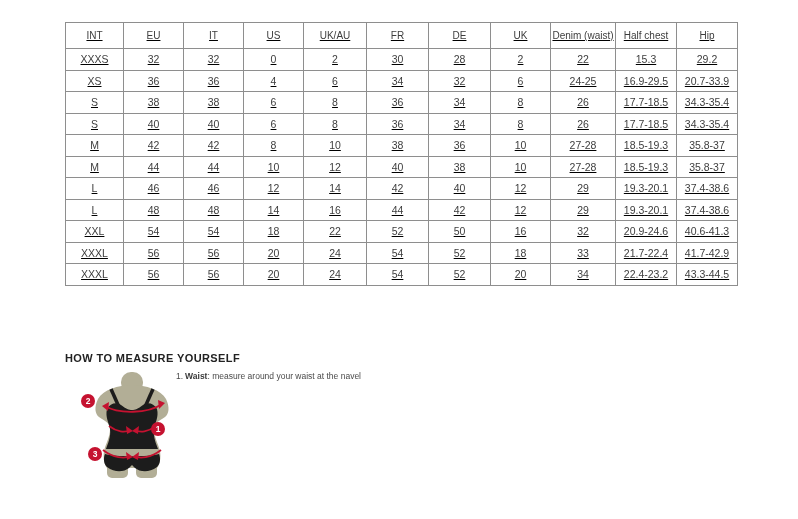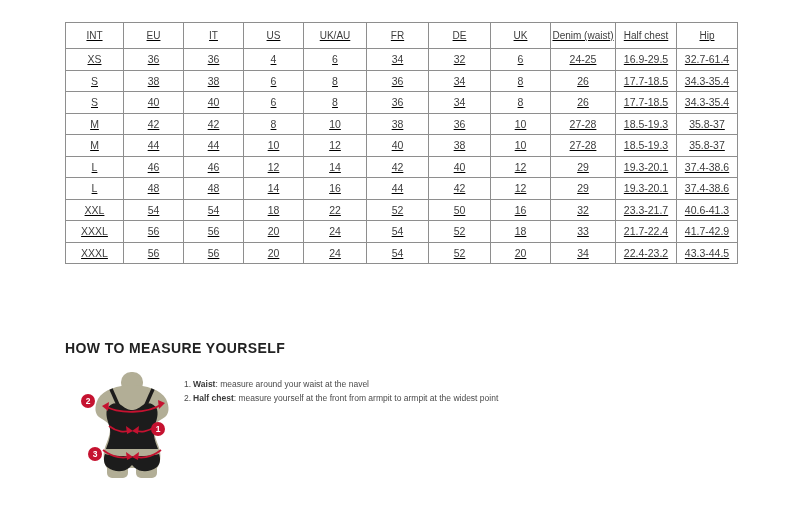--- a/index.html
+++ b/index.html
@@ -24,29 +24,29 @@
     color: #3d3d3d;
     padding: 0;
     white-space: nowrap;
     overflow: hidden;
   }
   table.size-table th { font-weight: normal; font-size: 10px; }
   table.size-table td { font-size: 10.5px; }
   table.size-table thead tr { height: 26px; }
   table.size-table tbody tr { height: 21.5px; }
   .measure-title {
-    position: absolute; left: 65px; top: 340px;
-    font-size: 14px; font-weight: bold;
+    position: absolute; left: 65px; top: 352px;
+    font-size: 11px; font-weight: bold;
     letter-spacing: 0.4px;
     color: #222222;
   }
   .figure-svg { position: absolute; left: 80px; top: 371px; }
   ol.instructions {
     position: absolute; left: 176px; top: 370px;
-    list-style: none; margin: 8px; padding: 0;
+    list-style: none; margin: 0; padding: 0;
     font-size: 8.5px; color: #4a4a4a;
   }
   ol.instructions li { line-height: 13.5px; }
   ol.instructions .instr-number { margin-right: 2px; }
   ol.instructions .instr-label { font-weight: bold; color: #3a3a3a; }
 </style>
 </head>
 <body>
 
 <table class="size-table">
@@ -73,31 +73,44 @@
         <th>FR</th>
         <th>DE</th>
         <th>UK</th>
         <th>Denim (waist)</th>
         <th>Half chest</th>
         <th>Hip</th>
       </tr>
     </thead>
   <tbody>
       <tr>
+        <td>XXXS</td>
+        <td>32</td>
+        <td>32</td>
+        <td>0</td>
+        <td>2</td>
+        <td>30</td>
+        <td>28</td>
+        <td>2</td>
+        <td>22</td>
+        <td>15.3</td>
+        <td>29.2</td>
+      </tr>
+      <tr>
         <td>XS</td>
         <td>36</td>
         <td>36</td>
         <td>4</td>
         <td>6</td>
         <td>34</td>
         <td>32</td>
         <td>6</td>
         <td>24-25</td>
         <td>16.9-29.5</td>
-        <td>32.7-61.4</td>
+        <td>20.7-33.9</td>
       </tr>
       <tr>
         <td>S</td>
         <td>38</td>
         <td>38</td>
         <td>6</td>
         <td>8</td>
         <td>36</td>
         <td>34</td>
         <td>8</td>
@@ -173,21 +186,21 @@
       <tr>
         <td>XXL</td>
         <td>54</td>
         <td>54</td>
         <td>18</td>
         <td>22</td>
         <td>52</td>
         <td>50</td>
         <td>16</td>
         <td>32</td>
-        <td>23.3-21.7</td>
+        <td>20.9-24.6</td>
         <td>40.6-41.3</td>
       </tr>
       <tr>
         <td>XXXL</td>
         <td>56</td>
         <td>56</td>
         <td>20</td>
         <td>24</td>
         <td>54</td>
         <td>52</td>
@@ -257,16 +270,13 @@
   <g>
     <circle cx="15" cy="83" r="7" fill="#c51230"></circle>
     <text x="15" y="86" text-anchor="middle" font-size="8.5" font-weight="bold" fill="#ffffff" font-family="Liberation Sans, sans-serif">3</text>
   </g>
 </svg>
 
 <ol class="instructions">
   <li>
     <span class="instr-number">1.</span><span class="instr-label">Waist</span><span>: measure around your waist at the navel</span>
   </li>
-  <li>
-    <span class="instr-number">2.</span><span class="instr-label">Half chest</span><span>: measure yourself at the front from armpit to armpit at the widest point</span>
-  </li>
 </ol>
 
 </body></html>

